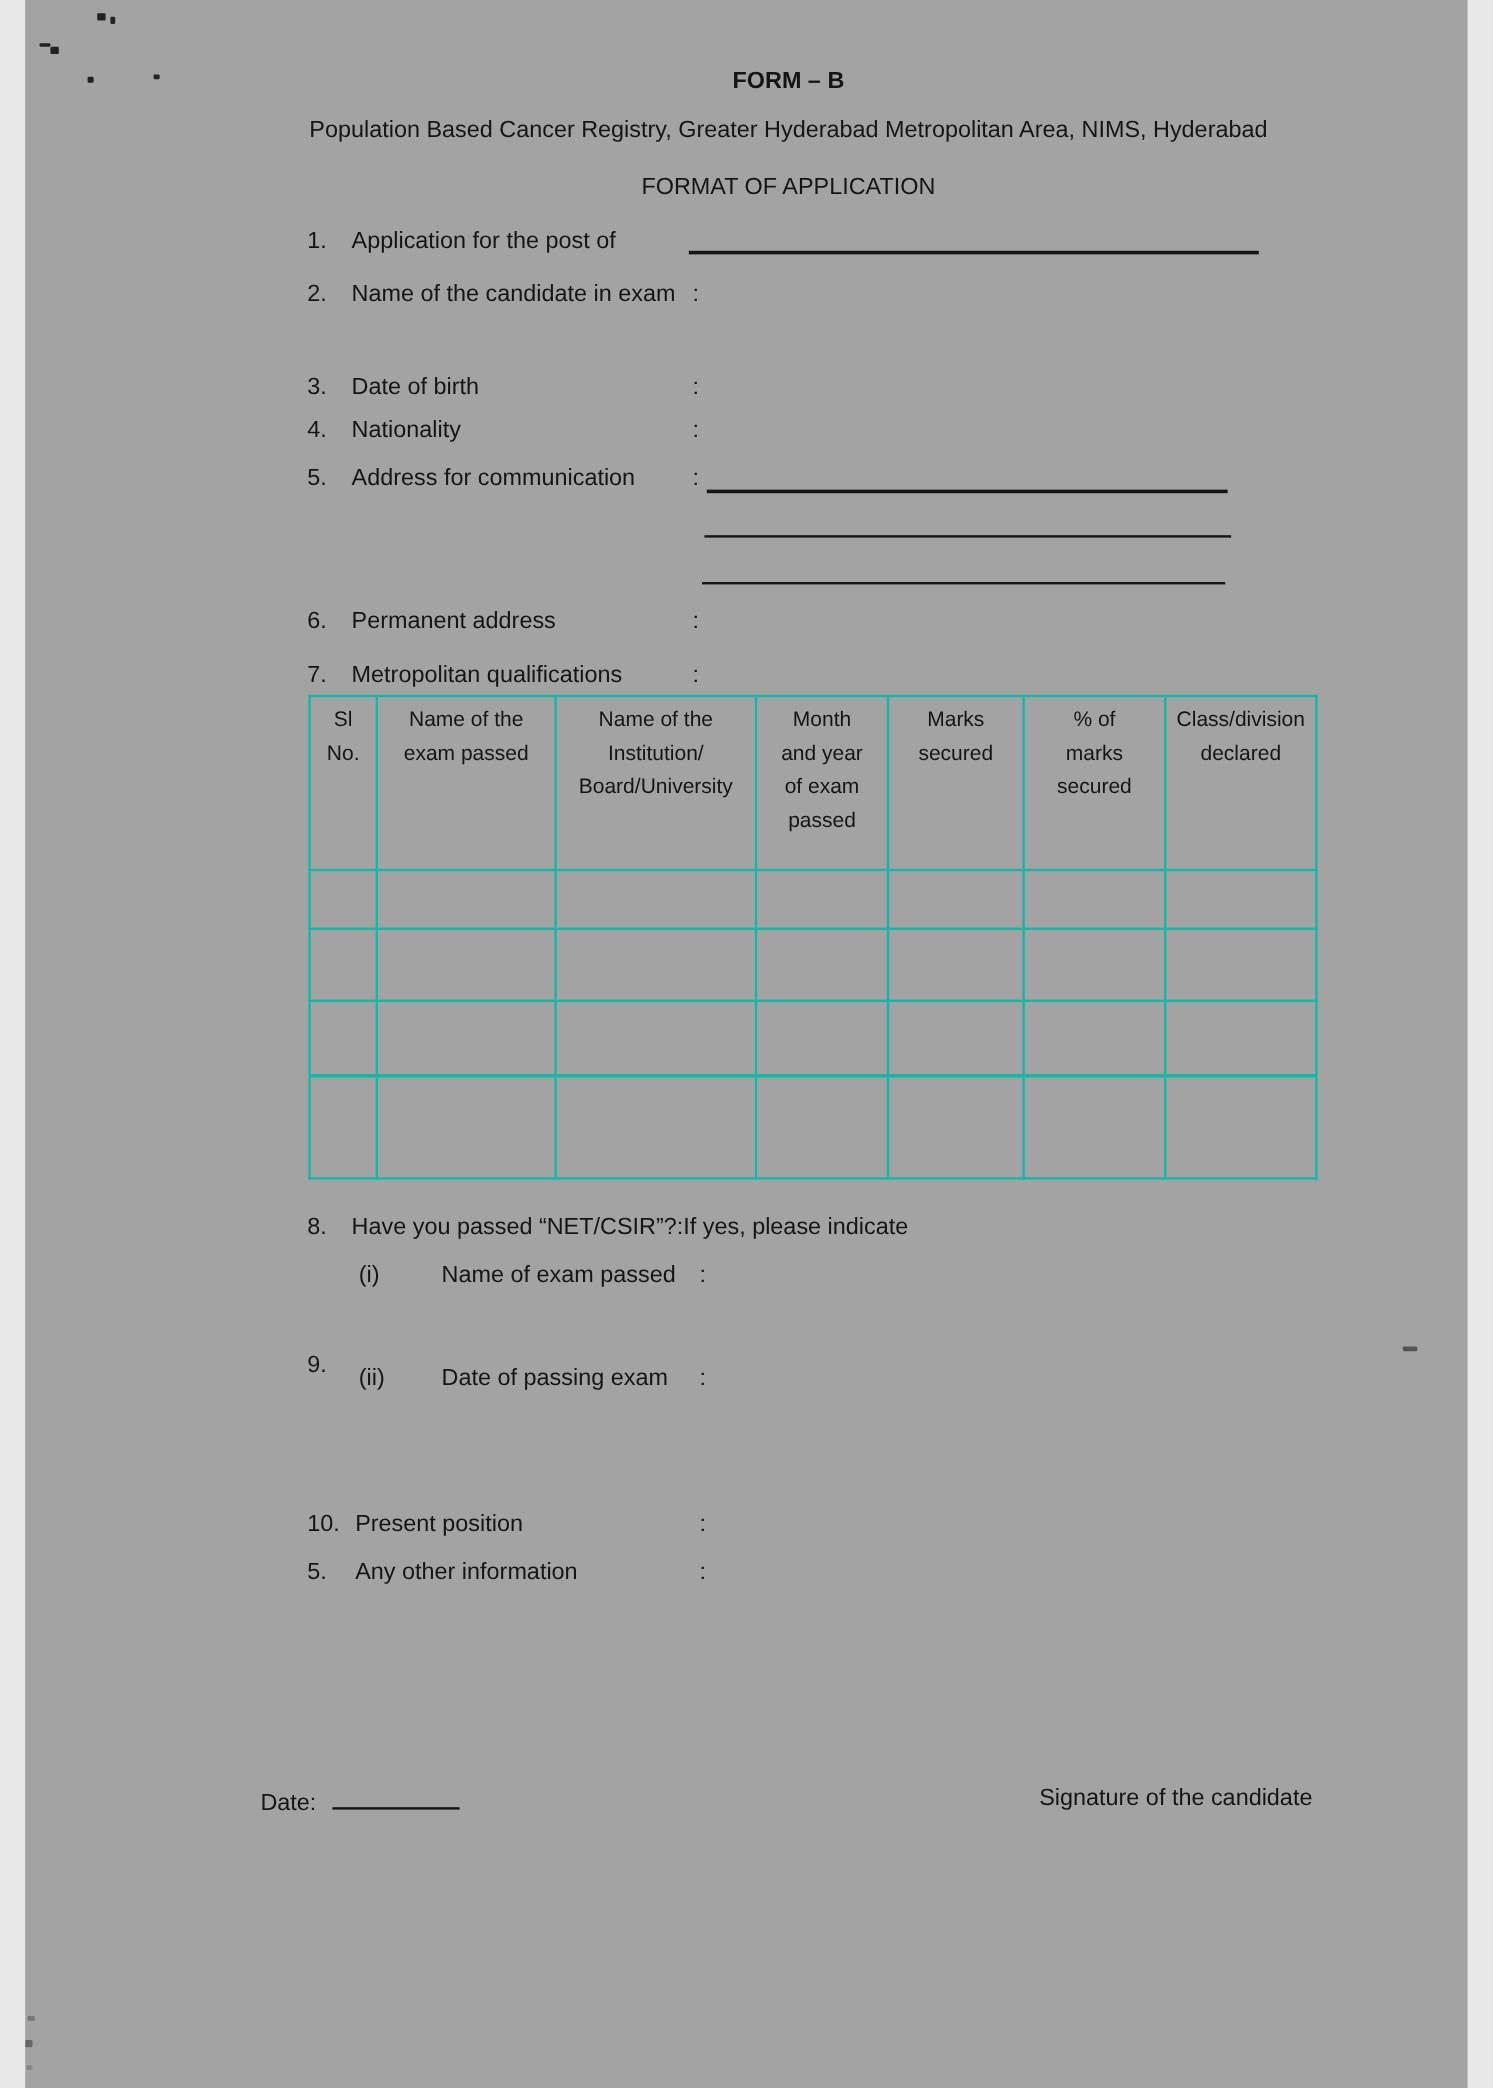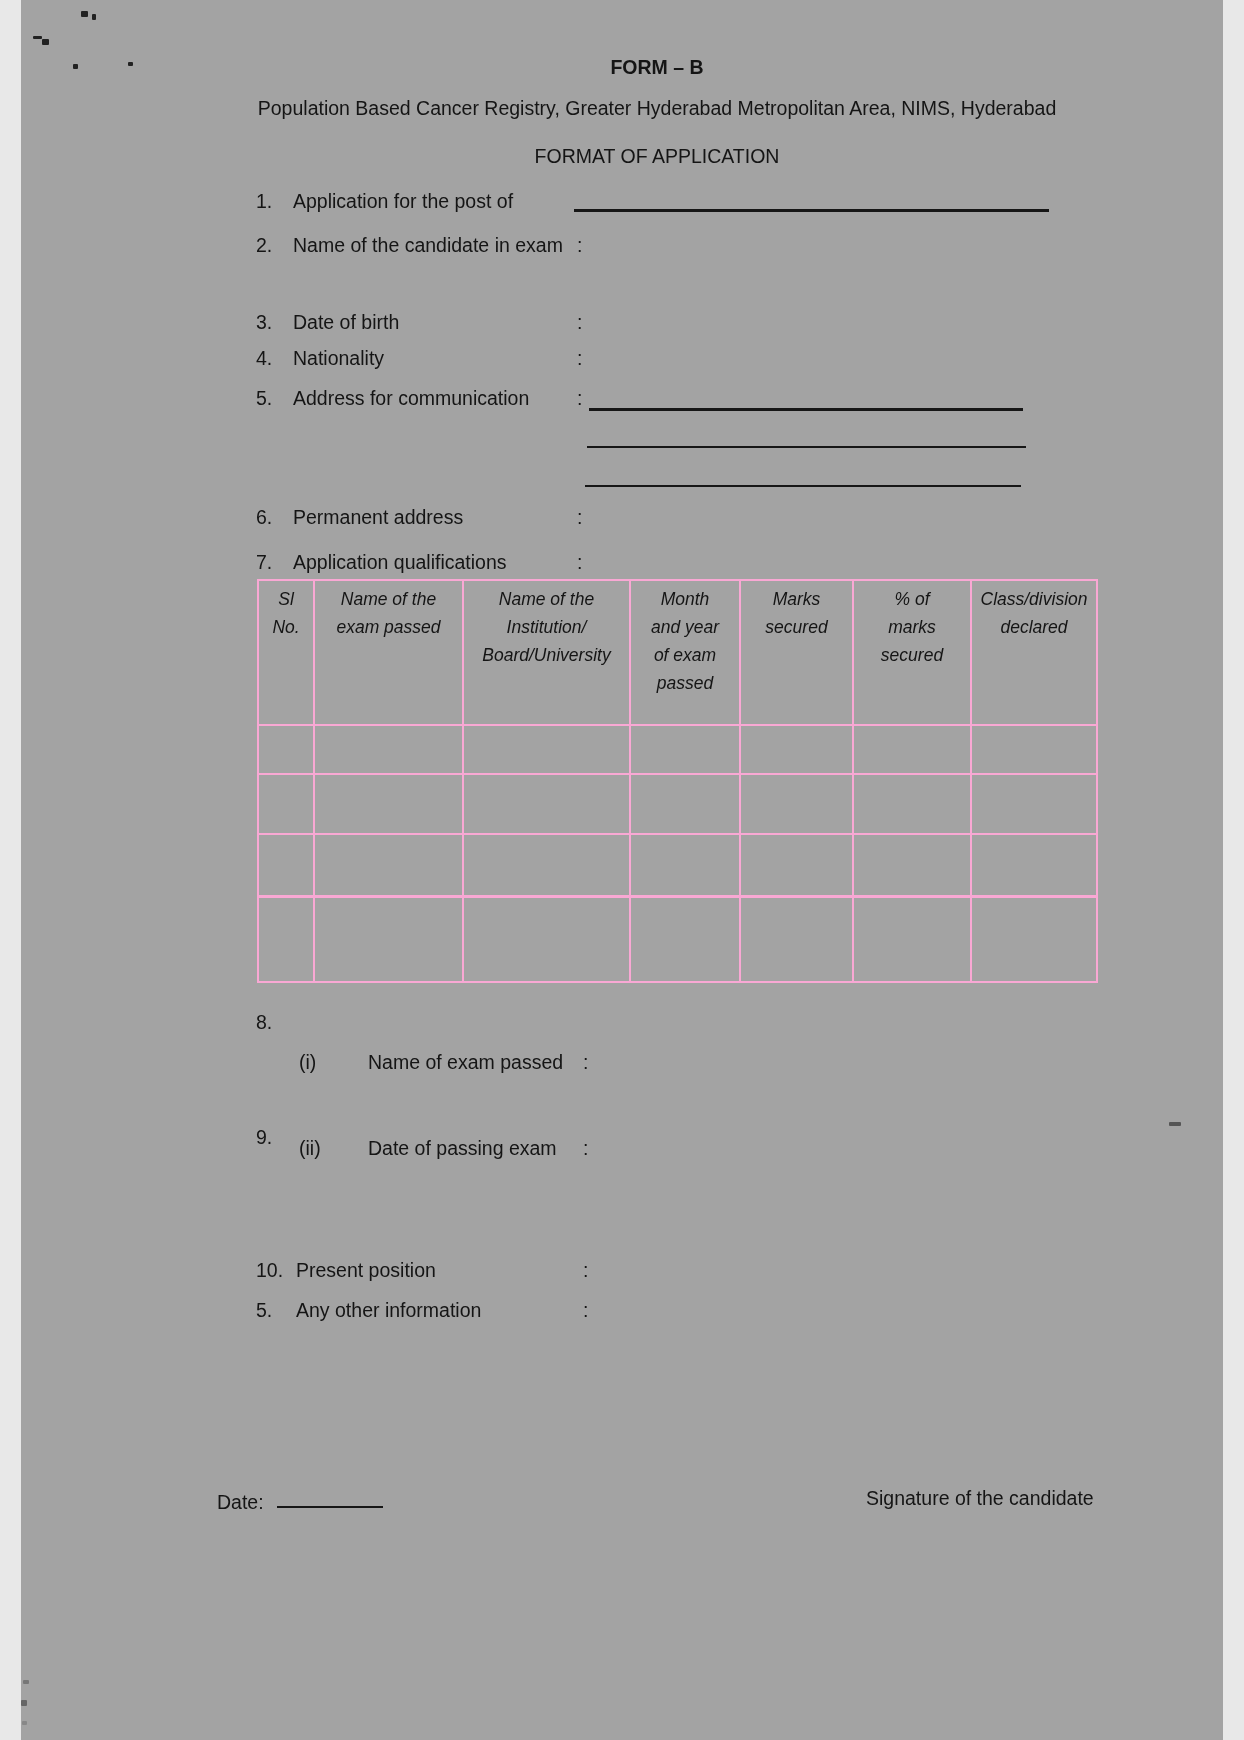--- a/index.html
+++ b/index.html
@@ -29,23 +29,22 @@
     font-size:19.5px;line-height:30px;text-align:justify;
   }
   .para-num{position:absolute;left:235px;top:1122px;font-size:19.5px;line-height:30px;}
   .line{position:absolute;background:#161616;height:2px;}
   .qual-table{
     position:absolute;left:236px;top:579px;
     border-collapse:collapse;table-layout:fixed;
     width:839px;
   }
   .qual-table th,.qual-table td{
-    border:2px solid #f9a8d4;
+    border:2px solid #14b8a6;
     padding:0;
-    font-style:italic;
   }
   .qual-table th{
     font-weight:400;
     font-size:17.5px;line-height:28px;
     white-space:pre-line;
     text-align:center;vertical-align:top;
     padding-top:4px;
     height:139px;
   }
   .qual-table tbody tr:nth-child(1) td{height:47px;}
@@ -105,21 +104,21 @@
   <div class="line" style="left:564px;top:485px;width:436px;"></div>
 
   <div class="row" style="top:505px;">
     <span class="num">6.</span>
     <span class="lbl">Permanent address</span>
     <span class="colon">:</span>
   </div>
 
   <div class="row" style="top:550px;">
     <span class="num">7.</span>
-    <span class="lbl">Application qualifications</span>
+    <span class="lbl">Metropolitan qualifications</span>
     <span class="colon">:</span>
   </div>
 
   <table class="qual-table">
     <colgroup>
       <col style="width:56px">
         <col style="width:149px">
         <col style="width:167px">
       <col style="width:110px">
         <col style="width:113px">
@@ -183,20 +182,21 @@
           <td></td>
           <td></td>
           <td></td>
           <td></td>
         </tr>
       </tbody>
   </table>
 
   <div class="row" style="top:1010px;">
     <span class="num">8.</span>
+    <span class="lbl">Have you passed “NET/CSIR”?:If yes, please indicate</span>
   </div>
   <div class="row" style="top:1050px;">
     <span class="subnum">(i)</span>
     <span class="sublbl">Name of exam passed</span>
     <span class="colon2">:</span>
   </div>
   <div class="row" style="top:1136px;text-decoration:underline;">
     <span class="subnum">(ii)</span>
     <span class="sublbl">Date of passing exam</span>
     <span class="colon2">:</span>

